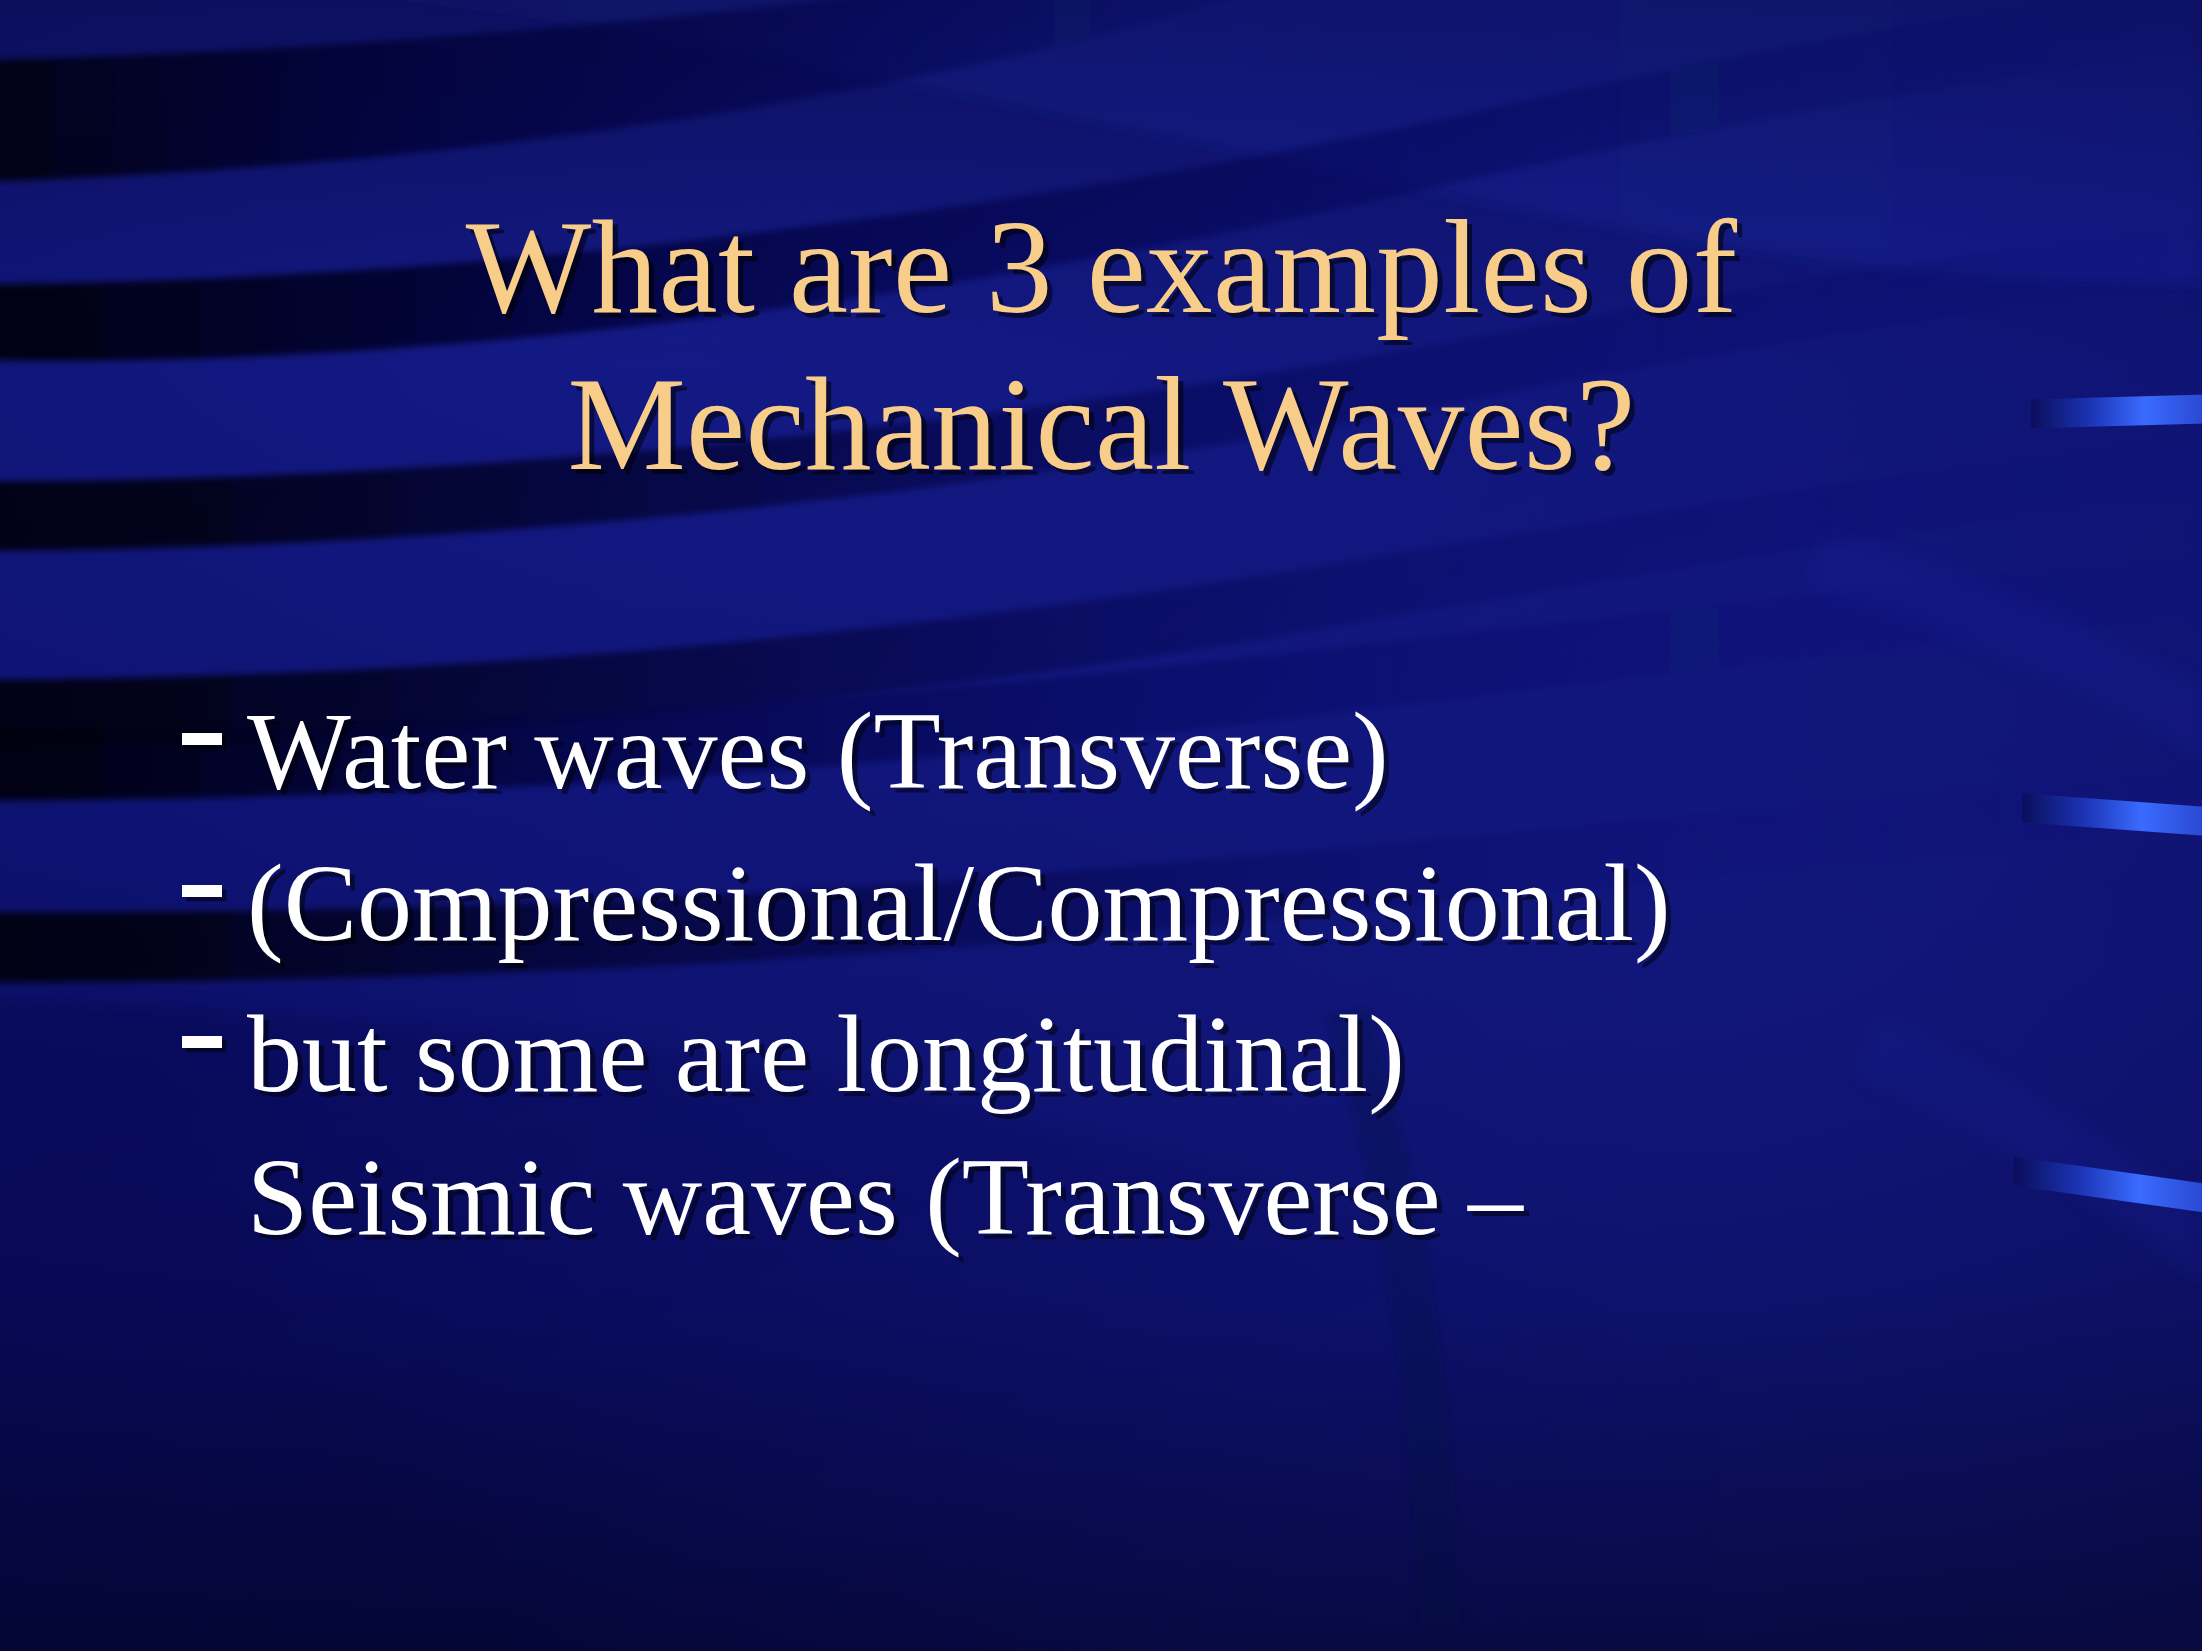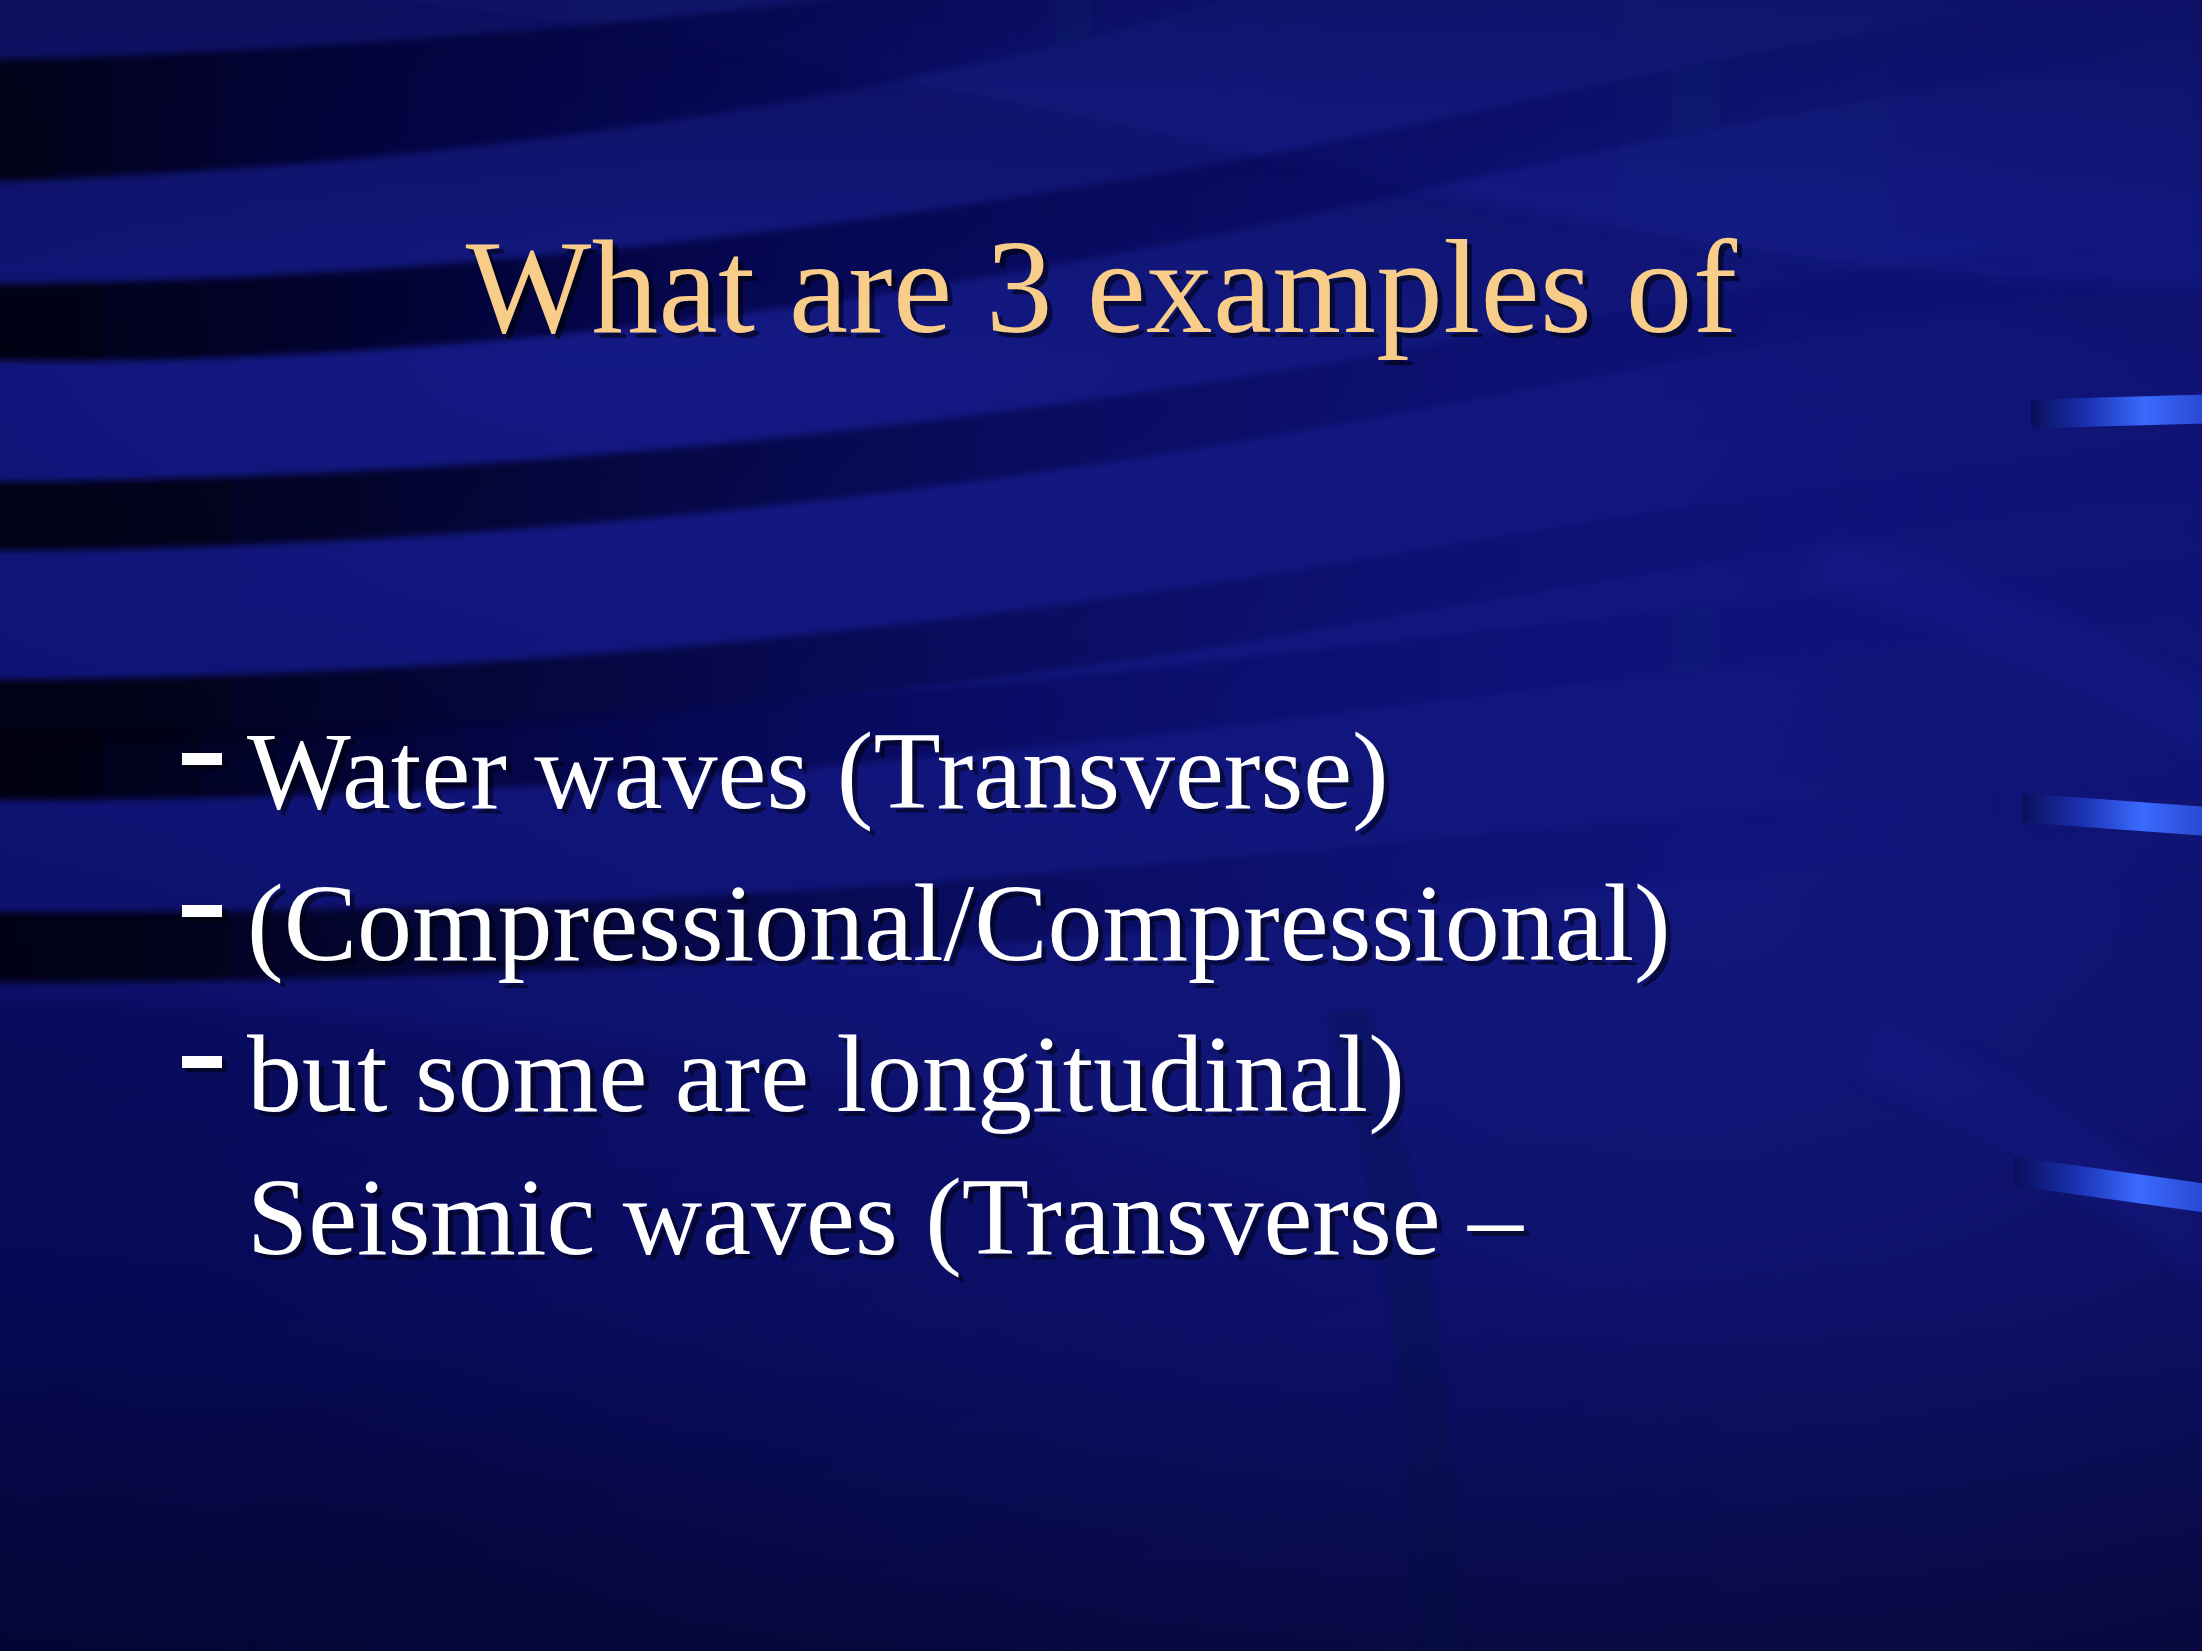--- a/index.html
+++ b/index.html
@@ -48,21 +48,20 @@
     border-radius: 1.7px;
   }
   #accent-1 { top: 397px; width: 172px; transform: skewY(-1.6deg); }
   #accent-2 { top: 800px; width: 181px; transform: skewY(4.2deg); }
   #accent-3 { top: 1170px; width: 189px; transform: skewY(8deg); }
 
   
   #content {
     position: absolute;
     inset: 0;
-    margin-top: 20px;
   }
 
   #title-block {
     position: absolute;
     left: 155px;
     top: 189px;
     width: 1893px;
     text-align: center;
   }
   .title-line {
@@ -181,20 +180,21 @@
       <span class="inner"></span>
     </div>
   <div class="accent-stripe" id="accent-3">
       <span class="inner"></span>
     </div>
 
   <div id="content">
 
     <div id="title-block">
       <div class="title-line">What are 3 examples of</div>
+      <div class="title-line">Mechanical Waves?</div>
     </div>
 
     <div id="body-block">
 
       <div class="bullet-row">
         <span class="bullet-marker">
             <span class="dash"></span>
           </span>
         <span class="bullet-text">
           <span class="wrap-line">Water waves (Transverse)</span>

